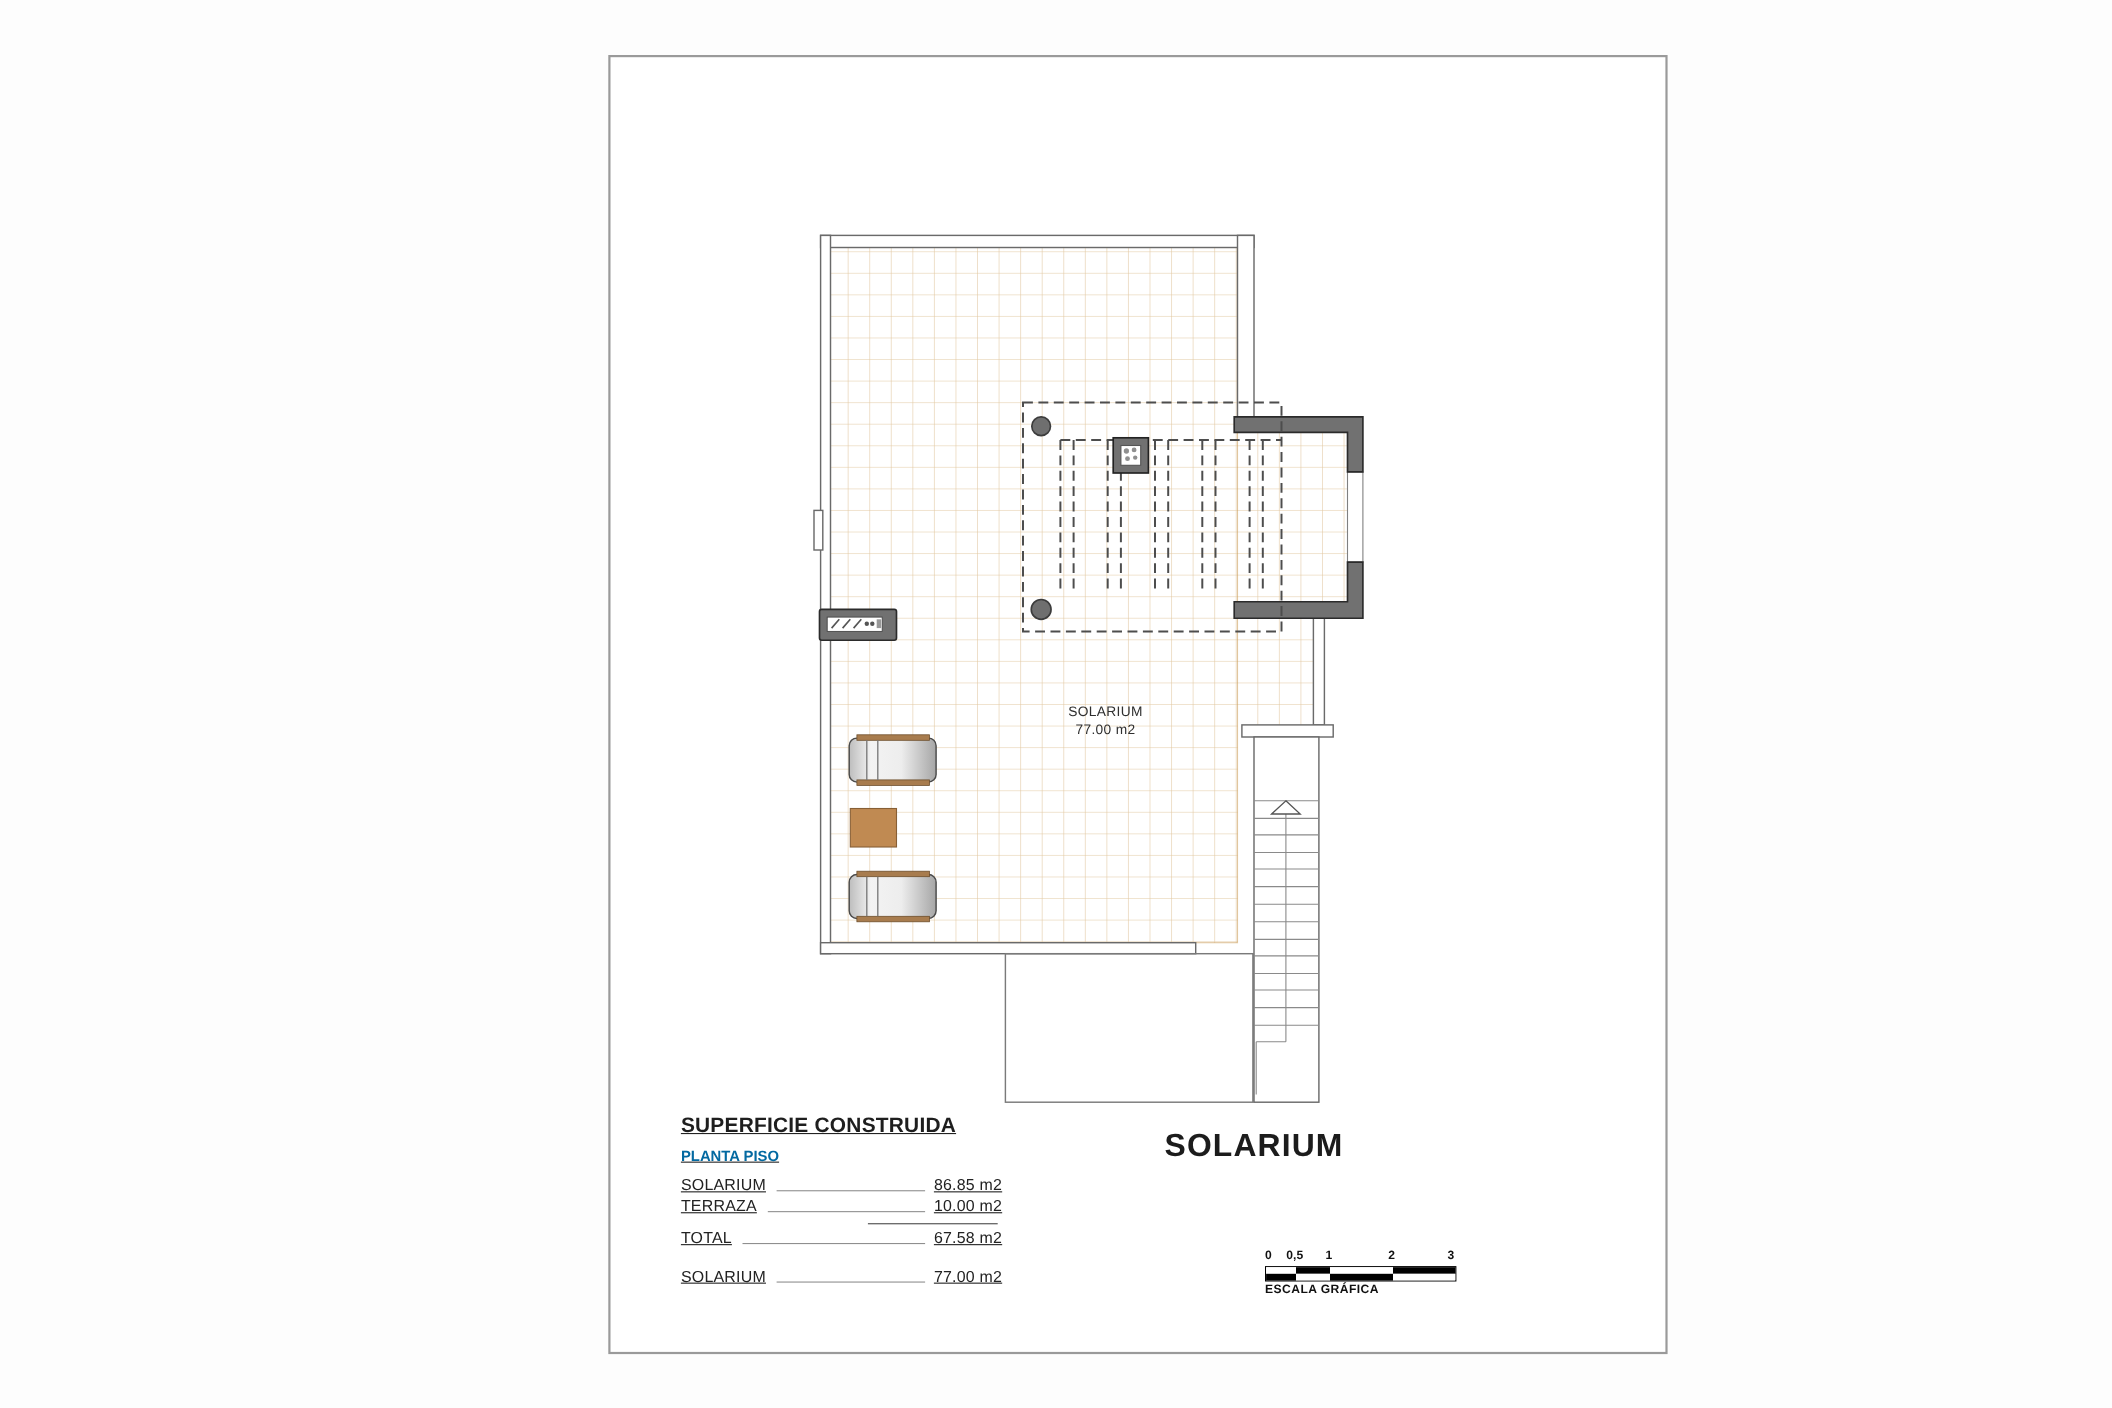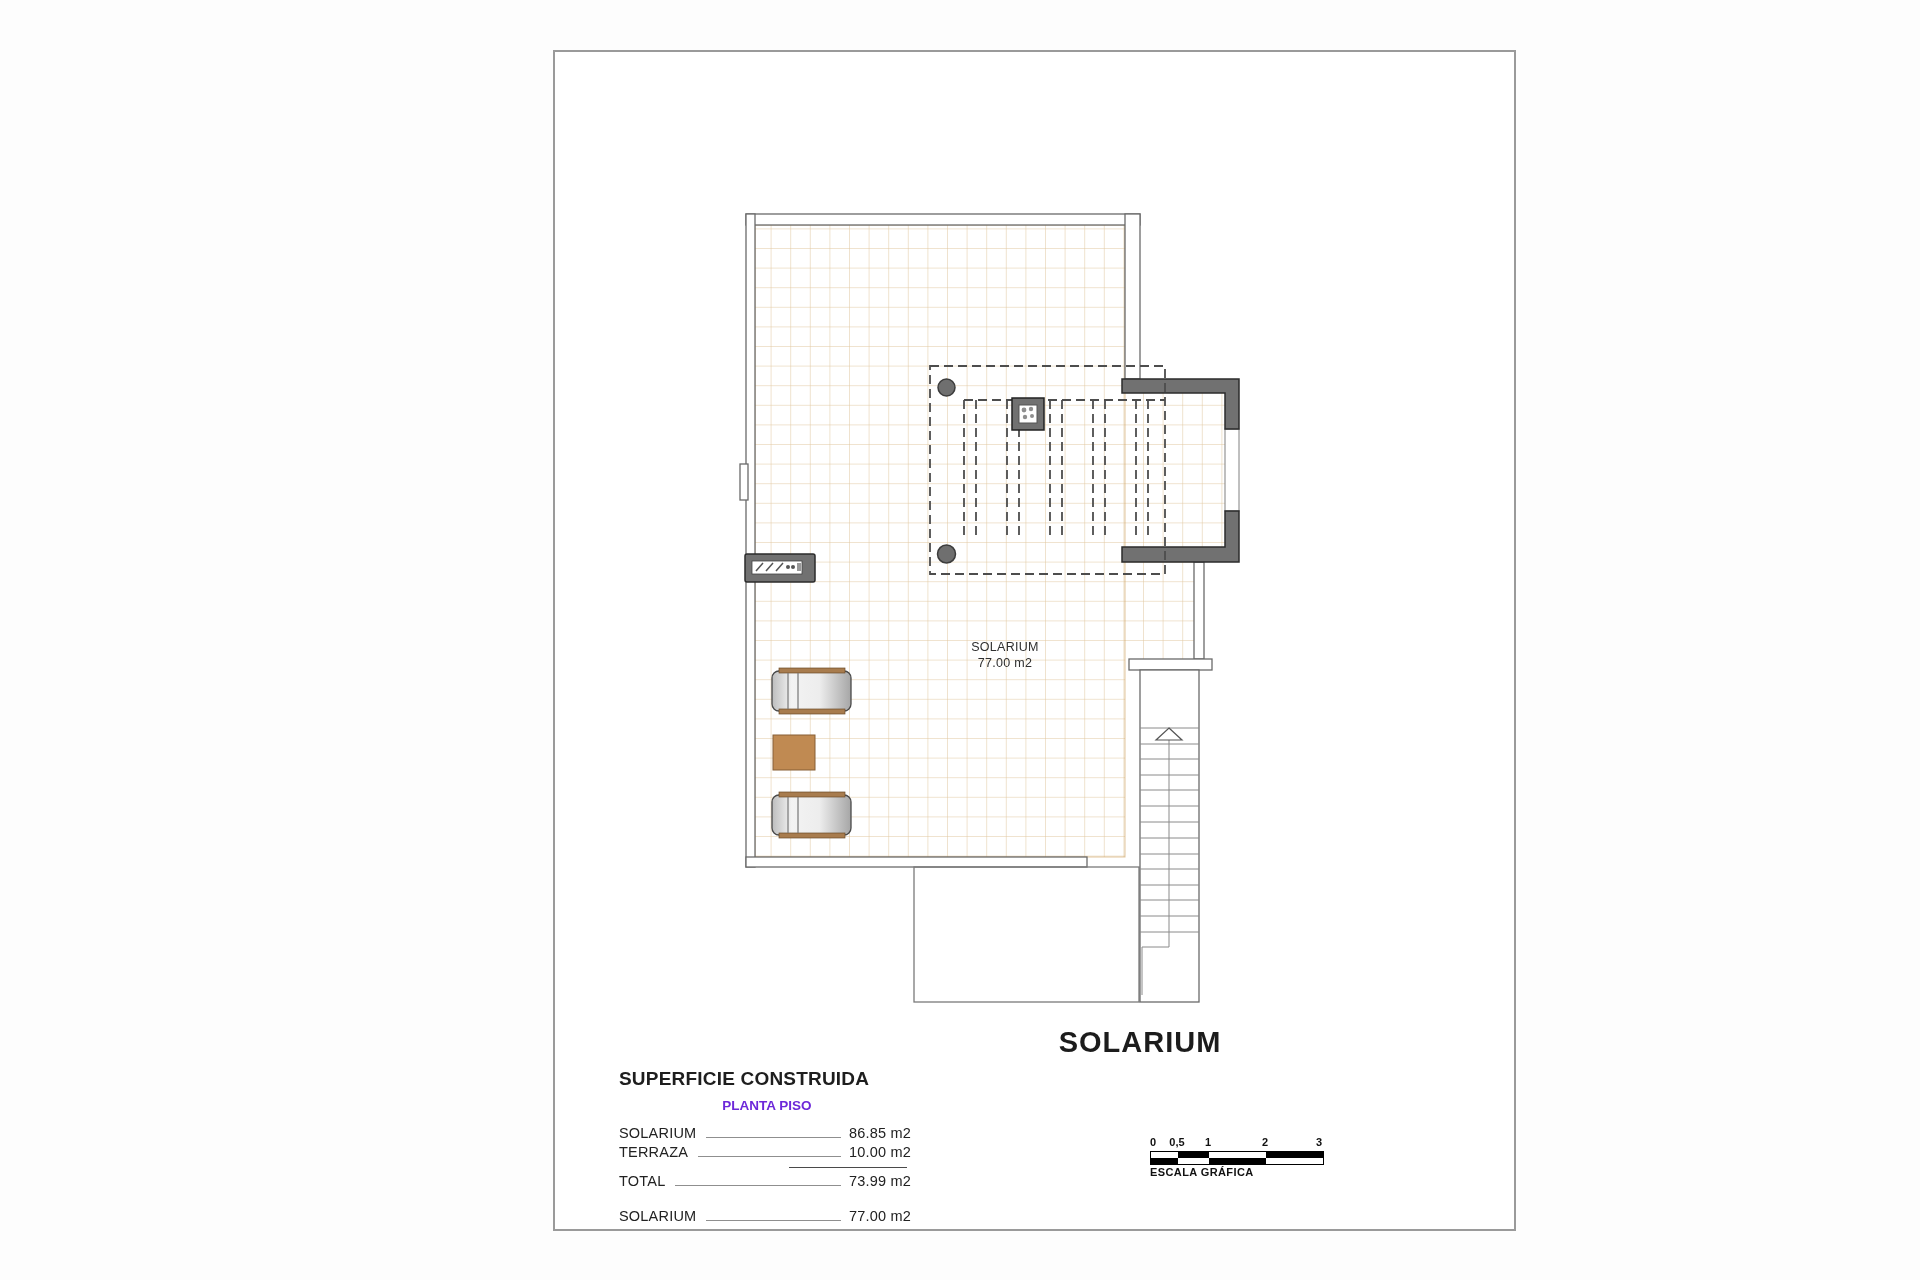--- a/index.html
+++ b/index.html
@@ -16,23 +16,23 @@
   }
   .plan-svg{position:absolute;left:0;top:0;width:812px;height:1181px;}
 
   
   .room-label{
     position:absolute;left:375px;top:587px;width:150px;text-align:center;
     font-size:12.5px;line-height:1.3;color:#2f2f2f;letter-spacing:.3px;
   }
 
   
-  .area-table{position:absolute;left:64px;top:1016px;width:296px;}
+  .area-table{position:absolute;left:64px;top:961px;width:296px;text-decoration:underline;}
   .at-title{font-size:19px;font-weight:700;letter-spacing:.2px;color:#1e1e1e;}
-  .at-sub{font-size:13.5px;font-weight:700;margin-top:8px;margin-bottom:11px;color:#6d28d9;text-align:center;}
+  .at-sub{font-size:13.5px;font-weight:700;margin-top:8px;margin-bottom:11px;color:#0369a1;}
   .at-row{display:flex;align-items:flex-end;font-size:14.5px;height:17px;margin-top:2px;color:#222;letter-spacing:.2px;}
   .at-label{white-space:nowrap;}
   .leader{flex:1;border-bottom:1px solid #8f8f8f;margin:0 8px 3px 10px;height:1px;}
   .at-value{width:66px;text-align:left;white-space:nowrap;margin-top:28px;}
   .sum-line{margin-left:170px;width:118px;border-top:1.5px solid #4a4a4a;margin-top:7px;margin-bottom:4px;}
   .at-row.total{margin-top:4px;}
   .at-row.solarium{margin-top:18px;}
 
   
   .plan-title{
@@ -183,21 +183,21 @@
     </div>
     <div class="at-row">
       <span class="at-label">TERRAZA</span>
       <span class="leader"></span>
       <span class="at-value">10.00 m2</span>
     </div>
     <div class="sum-line"></div>
     <div class="at-row total">
       <span class="at-label">TOTAL</span>
       <span class="leader"></span>
-      <span class="at-value">73.99 m2</span>
+      <span class="at-value">67.58 m2</span>
     </div>
     <div class="at-row solarium">
       <span class="at-label">SOLARIUM</span>
       <span class="leader"></span>
       <span class="at-value">77.00 m2</span>
     </div>
   </div>
 
   <div class="plan-title">SOLARIUM</div>
 

